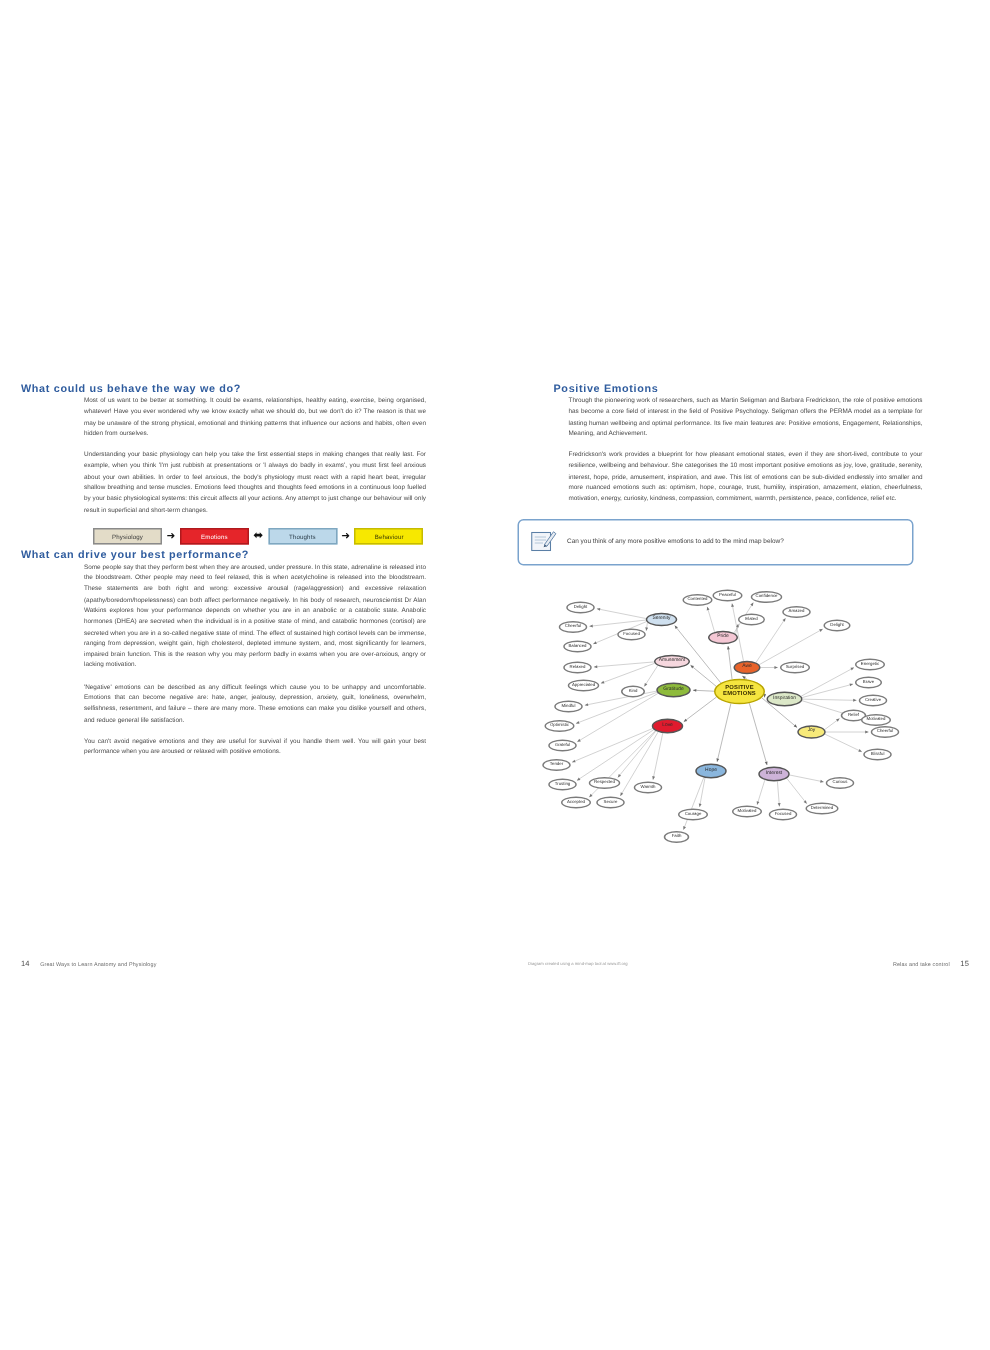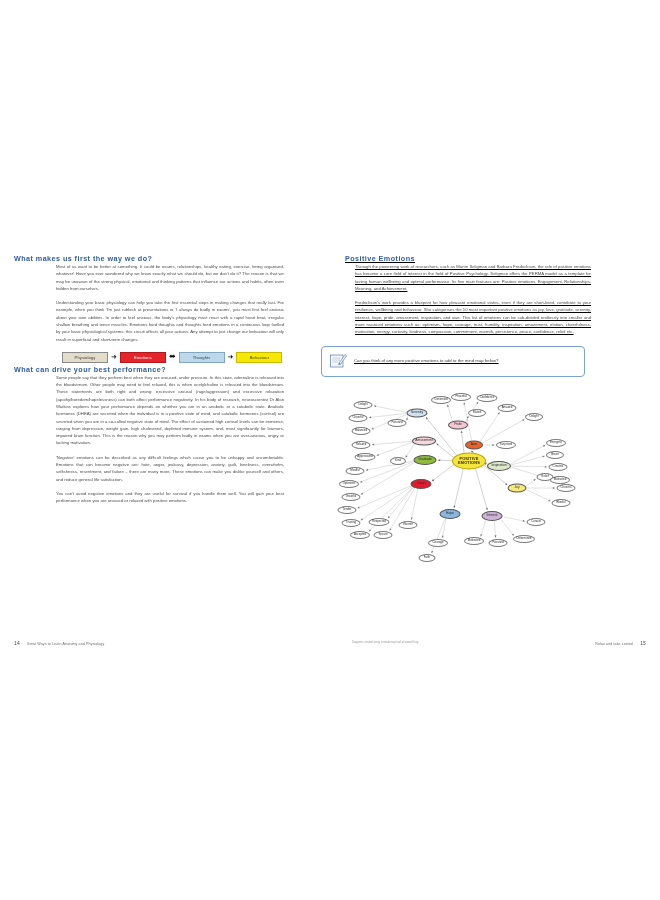--- a/index.html
+++ b/index.html
@@ -15,21 +15,21 @@
     width:660px;height:900px;
     background:#ffffff;
   }
   .page{
     position:absolute;
     top:255px;
     height:400px;
     background:#ffffff;
   }
   .page-left{left:14px;width:316px;}
-  .page-right{left:317px;width:316px;text-decoration:underline;}
+  .page-right{left:341px;width:316px;}
 
   h2.section-title{
     margin:0;
     font-size:7.2px;
     font-weight:bold;
     color:#2f5c9e;
     letter-spacing:0.45px;
     line-height:1.1;
   }
   .body-col{
@@ -164,21 +164,21 @@
     color:#9a9a9a;
   }
 </style>
 </head>
 <body>
 
 <div class="spread">
 
   <div class="page page-left">
 
-    <h2 class="section-title">What makes us first the way we do?</h2>
+    <h2 class="section-title">What could us behave the way we do?</h2>
 
     <div class="body-col">
       <p class="para">Most of us want to be better at something. It could be exams, relationships, healthy eating, exercise, being organised, whatever! Have you ever wondered why we know exactly what we should do, but we don't do it? The reason is that we may be unaware of the strong physical, emotional and thinking patterns that influence our actions and habits, often even hidden from ourselves.</p>
       <p class="para">Understanding your basic physiology can help you take the first essential steps in making changes that really last. For example, when you think 'I'm just rubbish at presentations or 'I always do badly in exams', you must first feel anxious about your own abilities. In order to feel anxious, the body's physiology must react with a rapid heart beat, irregular shallow breathing and tense muscles. Emotions feed thoughts and thoughts feed emotions in a continuous loop fuelled by your basic physiological systems: this circuit affects all your actions. Any attempt to just change our behaviour will only result in superficial and short-term changes.</p>
     </div>
 
     <div class="flow">
       <div class="flow-box fb-physiology">Physiology</div>
       <span class="arrow">➜</span>
       <div class="flow-box fb-emotions">Emotions</div>

